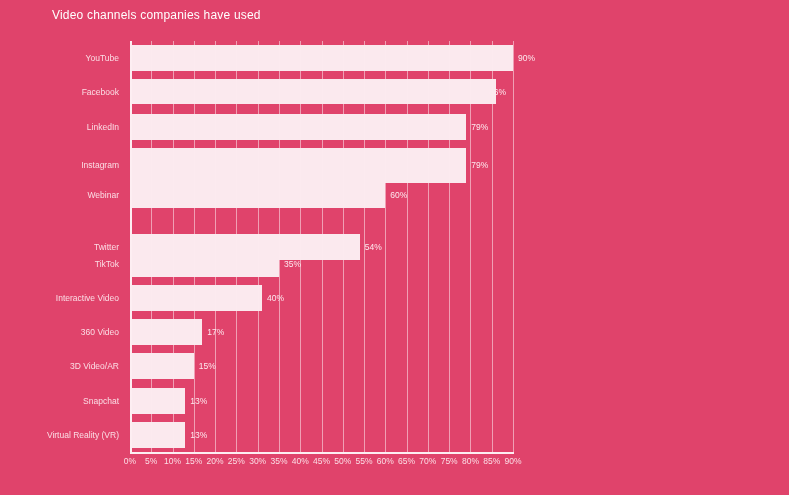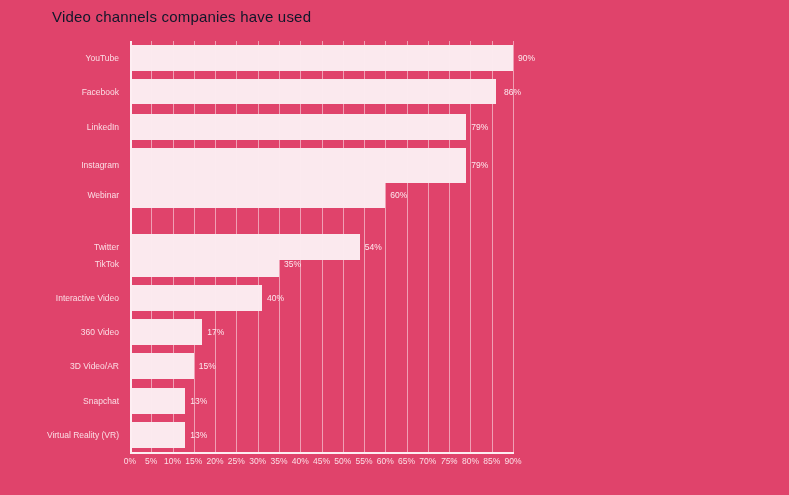--- a/index.html
+++ b/index.html
@@ -20,23 +20,23 @@
   #chart-root {
     position: absolute;
     inset: 0;
   }
 
   
   #chart-title {
     position: absolute;
     left: 52px;
     top: 8px;
-    font-size: 15px;
+    font-size: 12px;
     font-weight: 400;
-    color: #0f172a;
+    color: #ffffff;
     letter-spacing: 0.2px;
     white-space: nowrap;
   }
 
   
   
   #plot-area {
     position: absolute;
     left: 130px;
     top: 41px;
@@ -150,21 +150,21 @@
   <div id="plot-area">
     <div id="bars-container">
         <div class="bar-row" style="top: 4.19562px; height: 25.8588px;">
           <div class="cat-label">YouTube</div>
           <div class="bar" style="width: 383px; background: rgb(251, 233, 238);"></div>
           <div class="bar-value" style="left: 383px;">90%</div>
         </div>
         <div class="bar-row" style="top: 38.4456px; height: 25px;">
           <div class="cat-label">Facebook</div>
           <div class="bar" style="width: 365.978px; background: rgb(251, 233, 238);"></div>
-          <div class="bar-value" style="left: 369px;">86%</div>
+          <div class="bar-value" style="left: 354px;">86%</div>
         </div>
         <div class="bar-row" style="top: 72.6956px; height: 25.8588px;">
           <div class="cat-label">LinkedIn</div>
           <div class="bar" style="width: 336.189px; background: rgb(251, 233, 238);"></div>
           <div class="bar-value" style="left: 336.189px;">79%</div>
         </div>
         <div class="bar-row" style="top: 106.946px; height: 35px;">
           <div class="cat-label">Instagram</div>
           <div class="bar" style="width: 336.189px; background: rgb(251, 233, 238);"></div>
           <div class="bar-value" style="left: 336.189px;">79%</div>
@@ -244,20 +244,20 @@
       <div class="x-tick" style="left: 106.389px;">25%</div>
       <div class="x-tick" style="left: 127.667px;">30%</div>
       <div class="x-tick" style="left: 148.944px;">35%</div>
       <div class="x-tick" style="left: 170.222px;">40%</div>
       <div class="x-tick" style="left: 191.5px;">45%</div>
       <div class="x-tick" style="left: 212.778px;">50%</div>
       <div class="x-tick" style="left: 234.056px;">55%</div>
       <div class="x-tick" style="left: 255.333px;">60%</div>
       <div class="x-tick" style="left: 276.611px;">65%</div>
       <div class="x-tick" style="left: 297.889px;">70%</div>
-      <div class="x-tick" style="left: 319.167px; font-style: italic;">75%</div>
+      <div class="x-tick" style="left: 319.167px;">75%</div>
       <div class="x-tick" style="left: 340.444px;">80%</div>
       <div class="x-tick" style="left: 361.722px;">85%</div>
       <div class="x-tick" style="left: 383px;">90%</div>
     </div>
 
 
 </div>
 
 </body></html>

